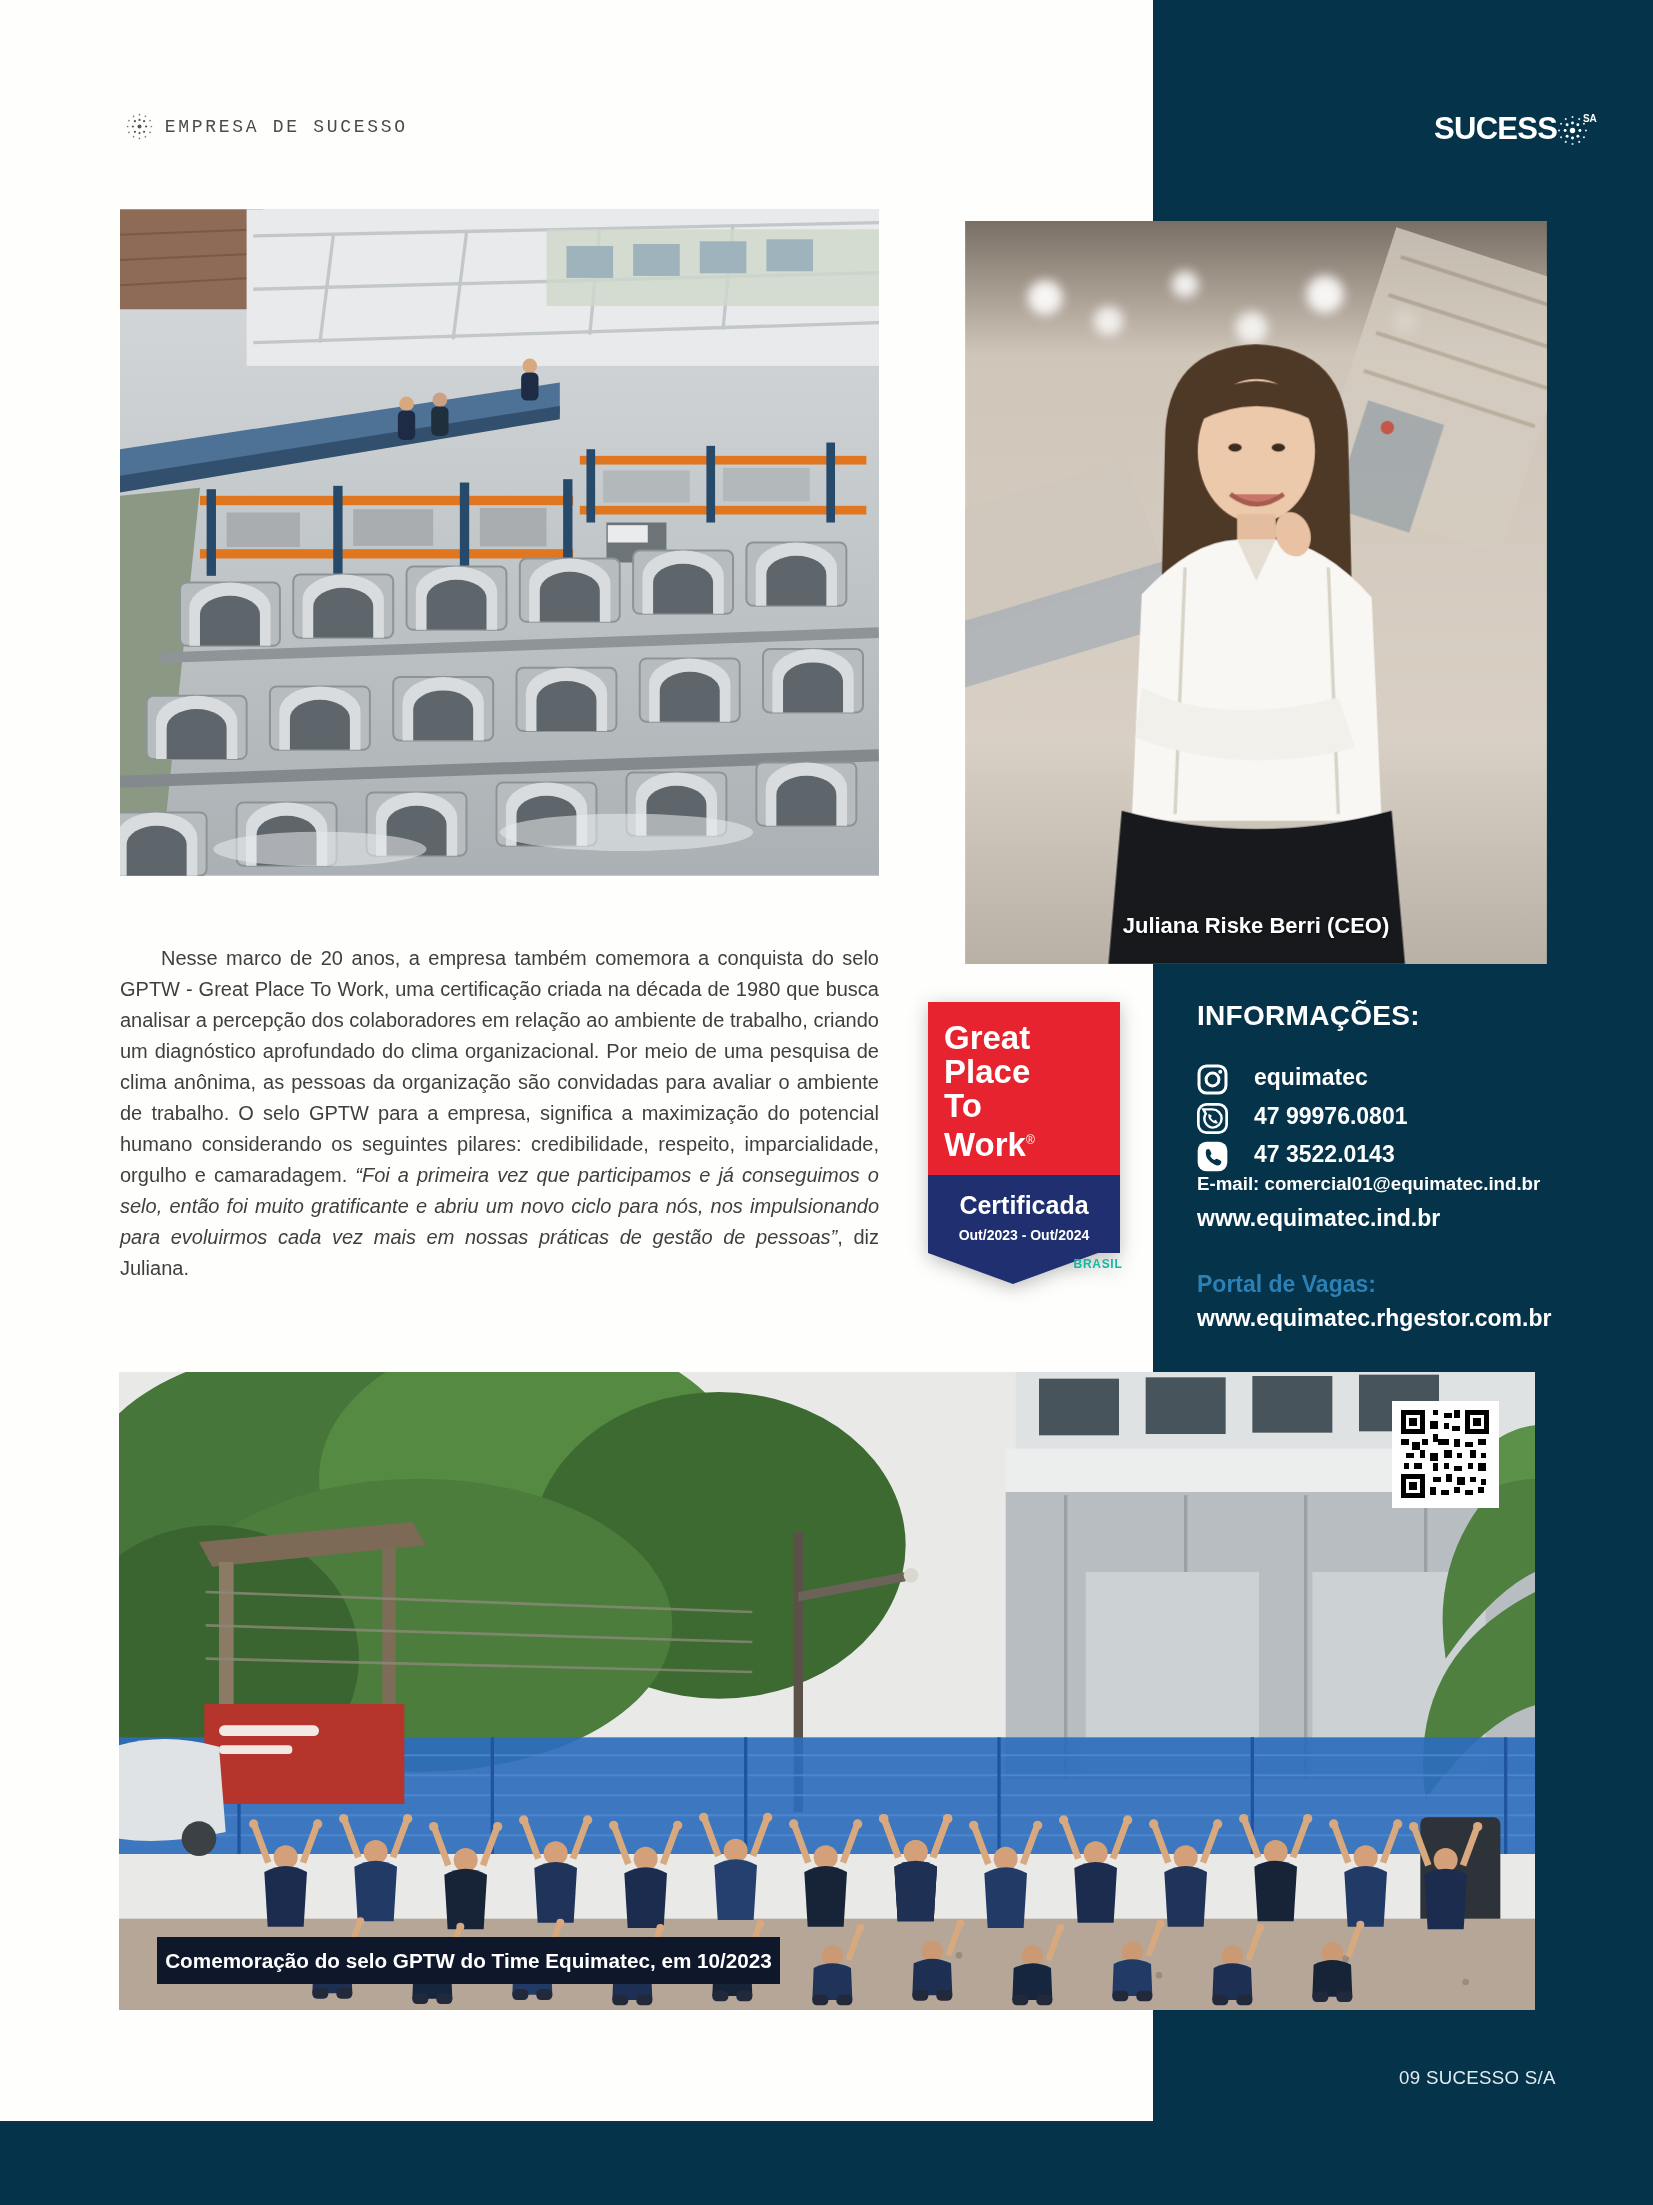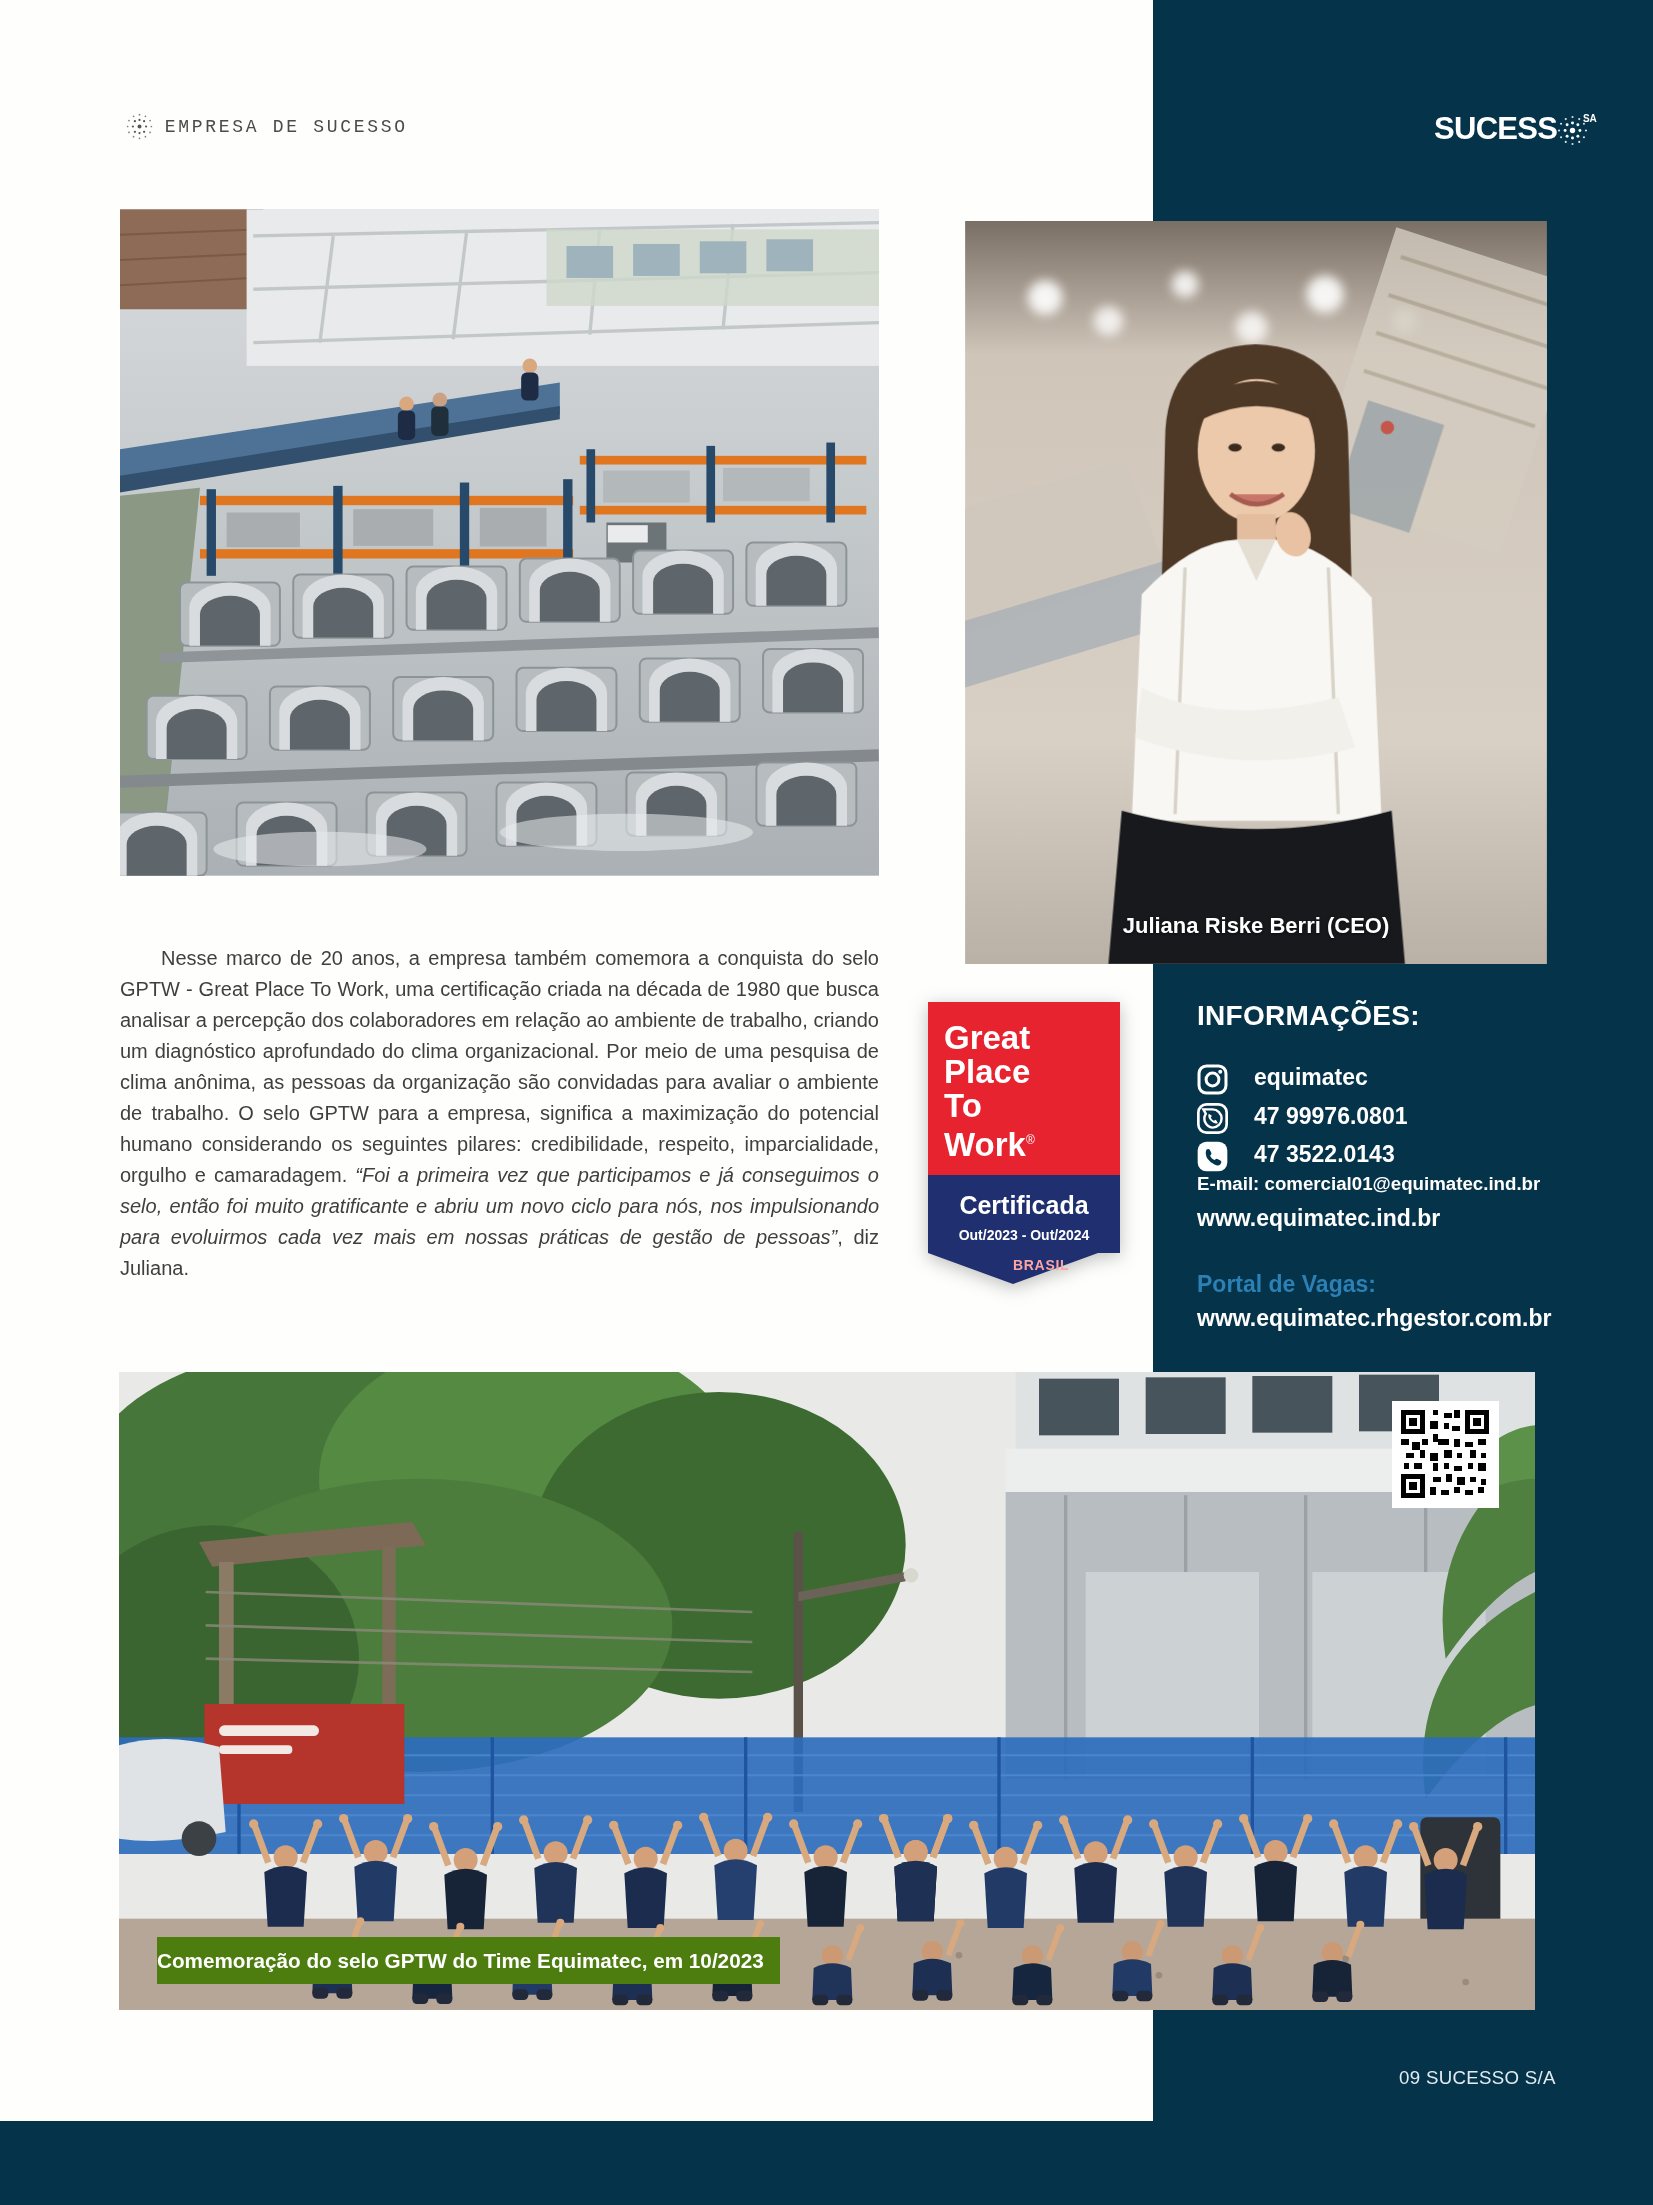--- a/index.html
+++ b/index.html
@@ -23,43 +23,43 @@
   .photo svg{display:block;}
   .factory{left:120px;top:209px;width:759px;height:667px;}
   .ceo{left:953px;top:209px;width:582px;height:743px;}
   .ceo-caption{
     position:absolute;left:0;right:0;top:692px;text-align:center;
     color:#fff;font-size:22px;font-weight:bold;text-shadow:0 0.7px 2.7px rgba(0,0,0,.6);
   }
   .group{left:119px;top:1372px;width:1416px;height:638px;}
   .qr-box{position:absolute;left:1273px;top:29px;width:107px;height:107px;background:#fff;padding:9.3px;}
   .group-caption-box{
-    position:absolute;left:38px;top:565px;width:623px;height:47px;background:#4d7c0f;
-    display:flex;align-items:center;justify-content:flex-start;
+    position:absolute;left:38px;top:565px;width:623px;height:47px;background:#0f172a;
+    display:flex;align-items:center;justify-content:center;
   }
   .group-caption-box span{color:#fff;font-size:20.7px;font-weight:bold;}
   
   .article{
     position:absolute;left:120px;top:923px;width:759px;
     font-size:20px;line-height:1.55;color:#3f3f3f;text-align:justify;
     text-indent:41px;
   }
   .article .q{font-style:italic;}
   
   .badge{position:absolute;left:928px;top:1002px;width:192px;filter:drop-shadow(0 4px 9.3px rgba(0,0,0,.25));}
   .badge-red{background:#e6232e;height:173px;padding:18.7px 0 0 16px;color:#fff;font-weight:bold;}
   .badge-red .bl{font-size:33px;line-height:34px;letter-spacing:0;}
   .badge-red sup{font-size:12px;font-weight:normal;}
   .badge-navy{background:#1f2f70;height:78px;color:#fff;text-align:center;padding-top:16px;}
   .badge-navy .cert{font-size:25px;font-weight:bold;letter-spacing:0;}
   .badge-navy .period{font-size:14px;font-weight:bold;margin-top:6.7px;}
   .badge-tail{width:0;height:0;border-left:85px solid transparent;border-right:85px solid transparent;border-top:31px solid #1f2f70;position:relative;}
   .badge-brasil{
-    position:absolute;left:0;width:170px;top:-27px;
-    color:#fca5a5;font-size:14px;font-weight:bold;letter-spacing:0.7px;
+    position:absolute;left:0;width:170px;text-align:center;top:-27px;
+    color:#14b8a6;font-size:12px;font-weight:bold;letter-spacing:0.7px;
   }
   
   .info-title{position:absolute;left:1197px;top:1000px;color:#fff;font-size:28px;font-weight:bold;letter-spacing:0.3px;}
   .contact-row{position:absolute;left:1197px;display:flex;gap:26px;color:#fff;}
   .contact-row .cicon{width:31px;height:31px;flex:0 0 auto;}
   .contact-row .cval{font-size:23px;font-weight:bold;}
   .info-email{position:absolute;left:1197px;top:1173px;color:#fff;font-size:18.7px;font-weight:bold;}
   .info-site{position:absolute;left:1197px;top:1205px;color:#fff;font-size:23px;font-weight:bold;}
   .vagas-label{position:absolute;left:1197px;top:1271px;color:#2b80b5;font-size:23px;font-weight:bold;}
   .vagas-url{position:absolute;left:1197px;top:1305px;color:#fff;font-size:23px;font-weight:bold;}

